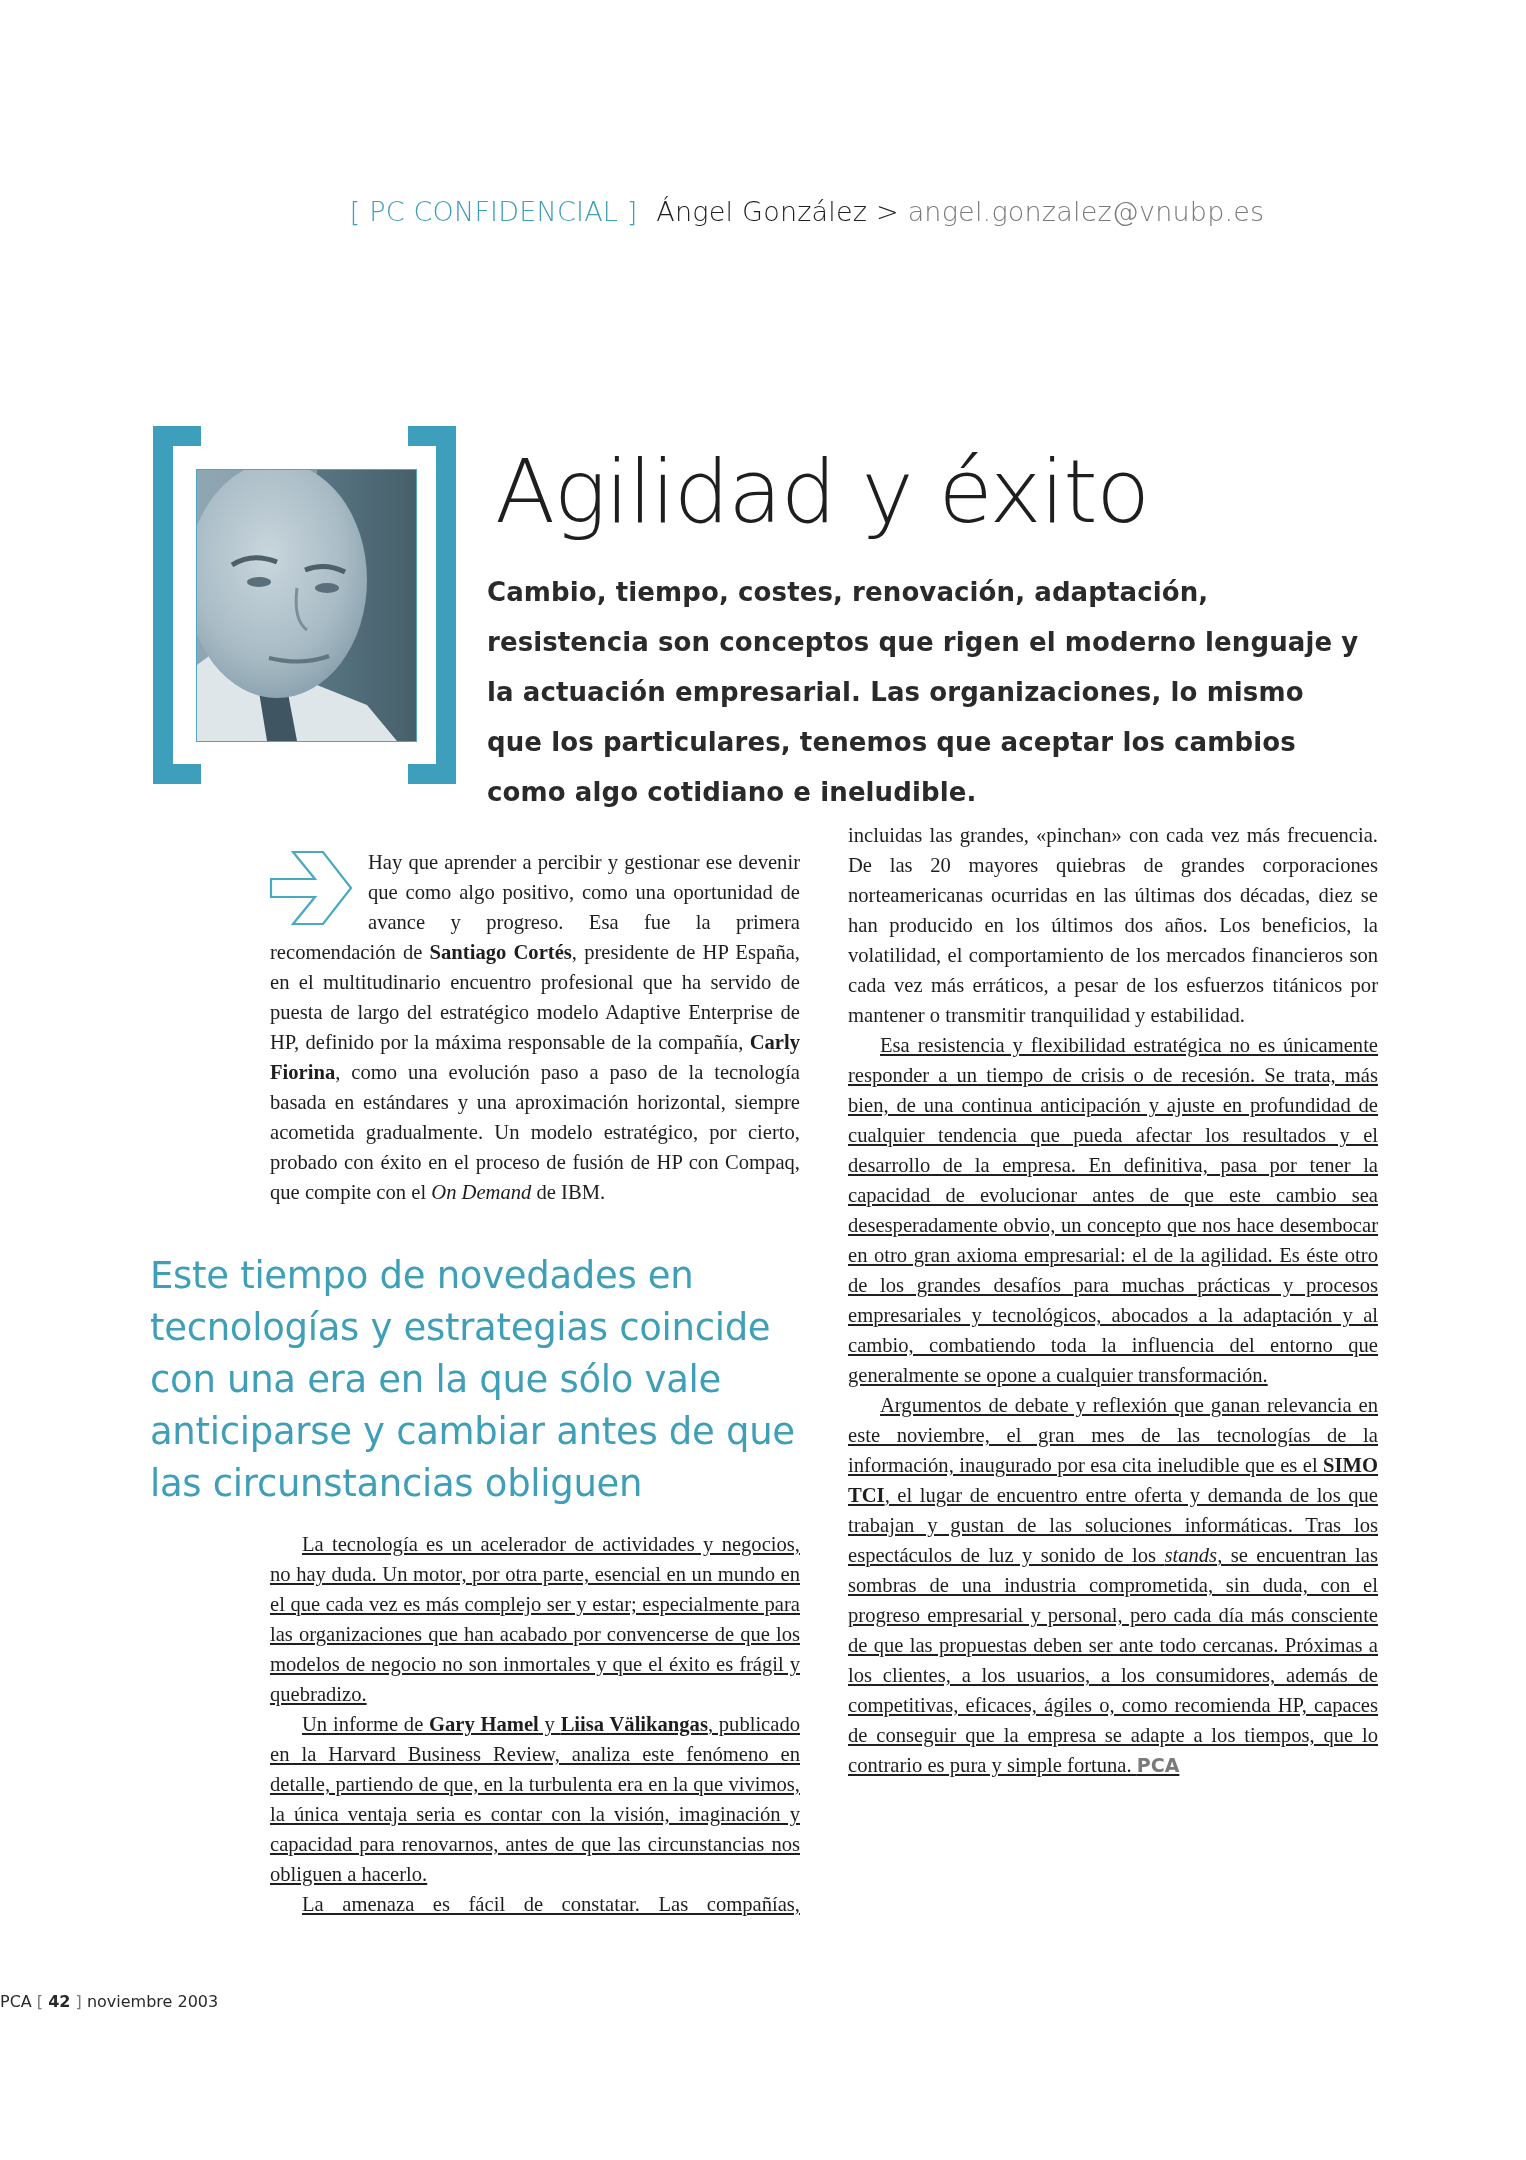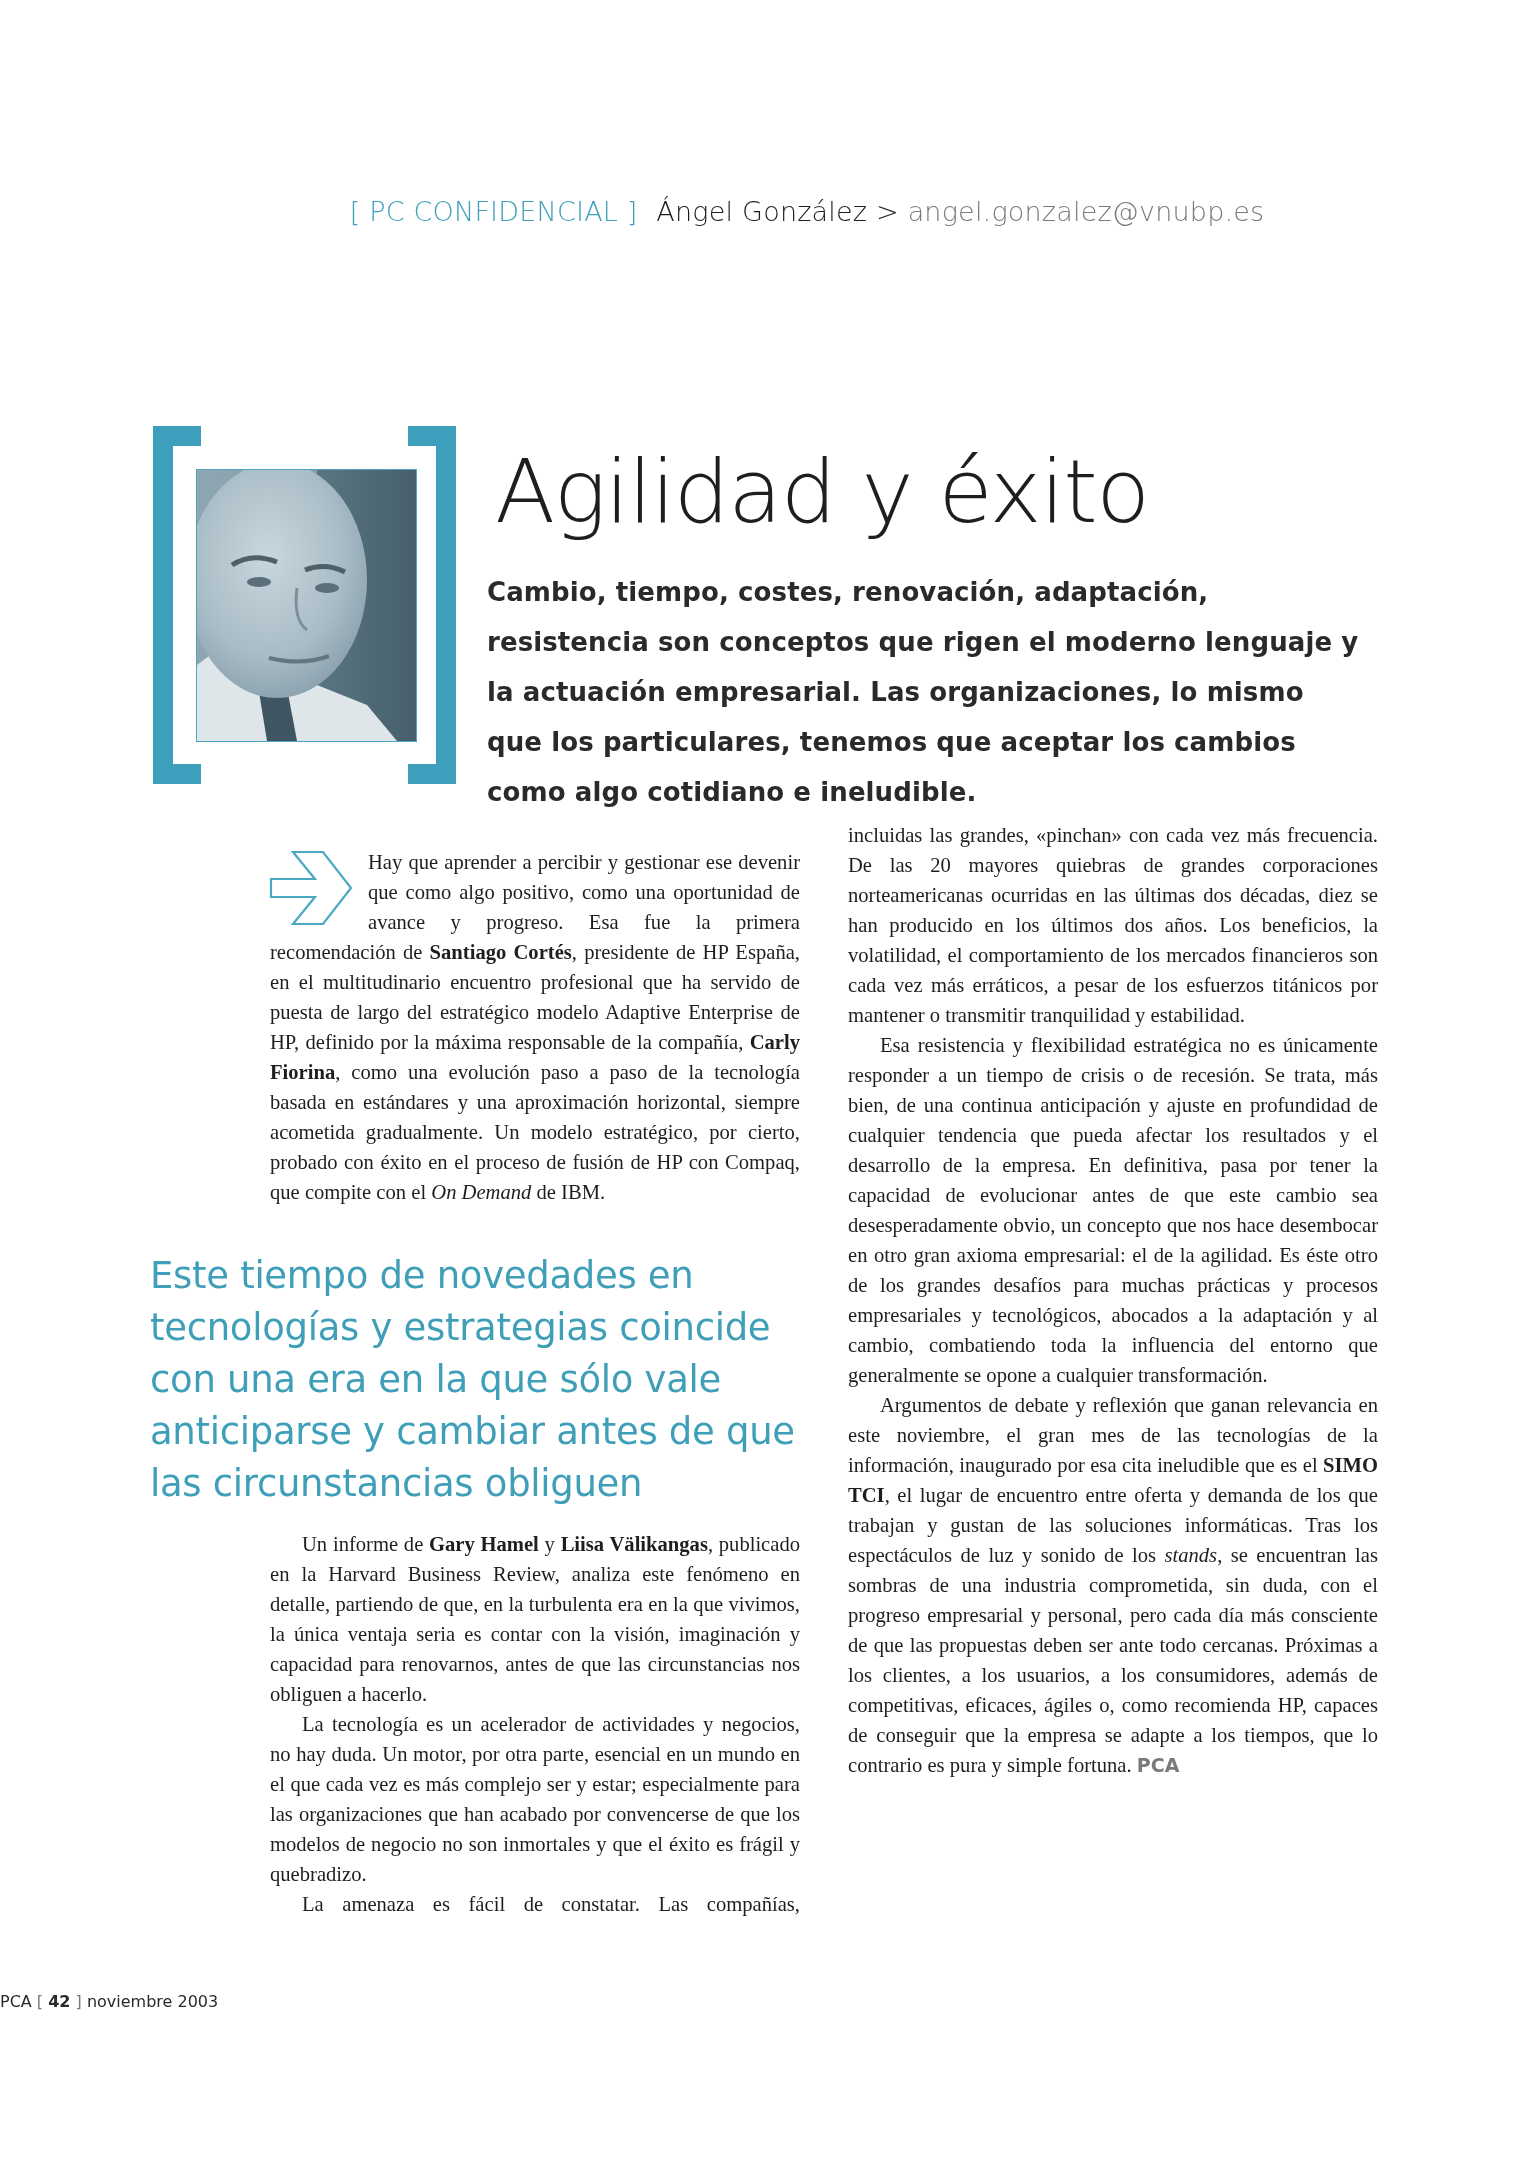--- a/index.html
+++ b/index.html
@@ -14,21 +14,21 @@
     .bracket.left { left: 153px; border: 20px solid #3e9fbc; border-right: none; width: 28px; height: 318px; }
     .bracket.right { left: 408px; border: 20px solid #3e9fbc; border-left: none; width: 28px; height: 318px; }
 
     .portrait { position: absolute; left: 196px; top: 469px; width: 219px; height: 271px; overflow: hidden; border: 1px solid #4fa6c0; }
 
     .title { position: absolute; left: 487px; top: 440px; font-family: "DejaVu Sans", sans-serif; font-weight: 300; font-size: 88px; color: #1e1e1e; letter-spacing: -1.5px; line-height: 1; margin: 8px; }
     .lede { position: absolute; left: 487px; top: 567px; width: 880px; font-family: "DejaVu Sans", sans-serif; font-weight: 700; font-size: 26px; line-height: 50px; color: #2a2a2a; margin: 0; letter-spacing: 0.1px; }
 
     .col { position: absolute; font-family: "Liberation Serif", serif; font-size: 20.6px; line-height: 30px; color: #1e1e1e; text-align: justify; hyphens: auto; }
     .col p { margin: 0; }
-    .col p.indent { text-indent: 32px; }
+    .col p.indent { text-indent: 32px; text-decoration: underline; }
     .col1-top { left: 270px; top: 847px; width: 530px; }
     .col1-bottom { left: 270px; top: 1529px; width: 530px; }
     .col2 { left: 848px; top: 820px; width: 530px; }
 
     .arrow-wrap { float: left; width: 100px; height: 82px; margin-left: -2px; margin-top: 2px; margin-right: 0; }
 
     .pullquote { position: absolute; left: 150px; top: 1250px; width: 680px; font-family: "DejaVu Sans", sans-serif; font-size: 37px; line-height: 52px; color: #3f9fb8; font-weight: 400; margin: 0; letter-spacing: -0.3px; }
 
     .signoff { font-family: "DejaVu Sans", sans-serif; font-weight: bold; color: #7a7a7a; font-size: 19px; }
 
@@ -92,22 +92,22 @@
     <svg width="92" height="78" viewBox="0 0 92 78" xmlns="http://www.w3.org/2000/svg">
       <path d="M25,3 L55,3 L83,39 L55,75 L25,75 L47,48 L3,48 L3,30 L47,30 Z" fill="none" stroke="#4aa9c2" stroke-width="2.2" stroke-linejoin="miter"></path>
     </svg>
   </div>
   <p><span>Hay que aprender a percibir y gestionar ese devenir que como algo positivo, como una oportunidad de avance y progreso. Esa fue la primera recomendación de </span><b>Santiago Cortés</b><span>, presidente de HP España, en el multitudinario encuentro profesional que ha servido de puesta de largo del estratégico modelo Adaptive Enterprise de HP, definido por la máxima responsable de la compañía, </span><b>Carly Fiorina</b><span>, como una evolución paso a paso de la tecnología basada en estándares y una aproximación horizontal, siempre acometida gradualmente. Un modelo estratégico, por cierto, probado con éxito en el proceso de fusión de HP con Compaq, que compite con el </span><i>On Demand</i><span> de IBM.</span></p>
 </div>
 
 <p class="pullquote">Este tiempo de novedades en tecnologías y estrategias coincide con una era en la que sólo vale anticiparse y cambiar antes de que las circunstancias obliguen</p>
 
 <div class="col col1-bottom">
+  <p class="indent">La tecnología es un acelerador de actividades y negocios, no hay duda. Un motor, por otra parte, esencial en un mundo en el que cada vez es más complejo ser y estar; especialmente para las organizaciones que han acabado por convencerse de que los modelos de negocio no son inmortales y que el éxito es frágil y quebradizo.</p>
   <p class="indent"><span>Un informe de </span><b>Gary Hamel</b><span> y </span><b>Liisa Välikangas</b><span>, publicado en la Harvard Business Review, analiza este fenómeno en detalle, partiendo de que, en la turbulenta era en la que vivimos, la única ventaja seria es contar con la visión, imaginación y capacidad para renovarnos, antes de que las circunstancias nos obliguen a hacerlo.</span></p>
-  <p class="indent">La tecnología es un acelerador de actividades y negocios, no hay duda. Un motor, por otra parte, esencial en un mundo en el que cada vez es más complejo ser y estar; especialmente para las organizaciones que han acabado por convencerse de que los modelos de negocio no son inmortales y que el éxito es frágil y quebradizo.</p>
   <p class="indent" style="text-align-last: justify;">La amenaza es fácil de constatar. Las compañías,</p>
 </div>
 
 <div class="col col2">
   <p>incluidas las grandes, «pinchan» con cada vez más frecuencia. De las 20 mayores quiebras de grandes corporaciones norteamericanas ocurridas en las últimas dos décadas, diez se han producido en los últimos dos años. Los beneficios, la volatilidad, el comportamiento de los mercados financieros son cada vez más erráticos, a pesar de los esfuerzos titánicos por mantener o transmitir tranquilidad y estabilidad.</p>
   <p class="indent">Esa resistencia y flexibilidad estratégica no es únicamente responder a un tiempo de crisis o de recesión. Se trata, más bien, de una continua anticipación y ajuste en profundidad de cualquier tendencia que pueda afectar los resultados y el desarrollo de la empresa. En definitiva, pasa por tener la capacidad de evolucionar antes de que este cambio sea desesperadamente obvio, un concepto que nos hace desembocar en otro gran axioma empresarial: el de la agilidad. Es éste otro de los grandes desafíos para muchas prácticas y procesos empresariales y tecnológicos, abocados a la adaptación y al cambio, combatiendo toda la influencia del entorno que generalmente se opone a cualquier transformación.</p>
   <p class="indent"><span>Argumentos de debate y reflexión que ganan relevancia en este noviembre, el gran mes de las tecnologías de la información, inaugurado por esa cita ineludible que es el </span><b>SIMO TCI</b><span>, el lugar de encuentro entre oferta y demanda de los que trabajan y gustan de las soluciones informáticas. Tras los espectáculos de luz y sonido de los </span><i>stands</i><span>, se encuentran las sombras de una industria comprometida, sin duda, con el progreso empresarial y personal, pero cada día más consciente de que las propuestas deben ser ante todo cercanas. Próximas a los clientes, a los usuarios, a los consumidores, además de competitivas, eficaces, ágiles o, como recomienda HP, capaces de conseguir que la empresa se adapte a los tiempos, que lo contrario es pura y simple fortuna. </span><span class="signoff">PCA</span></p>
 </div>
 
 <div class="footer">

